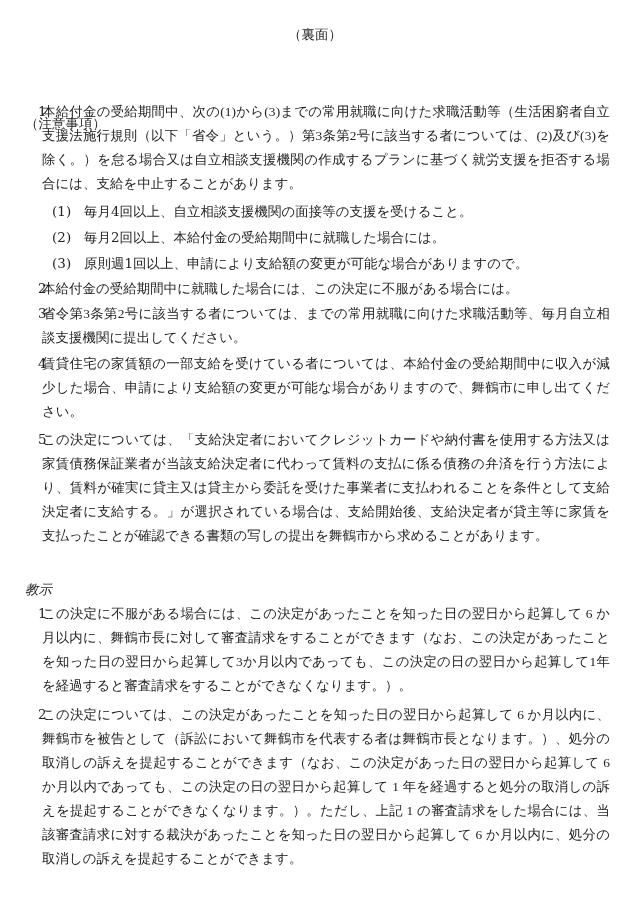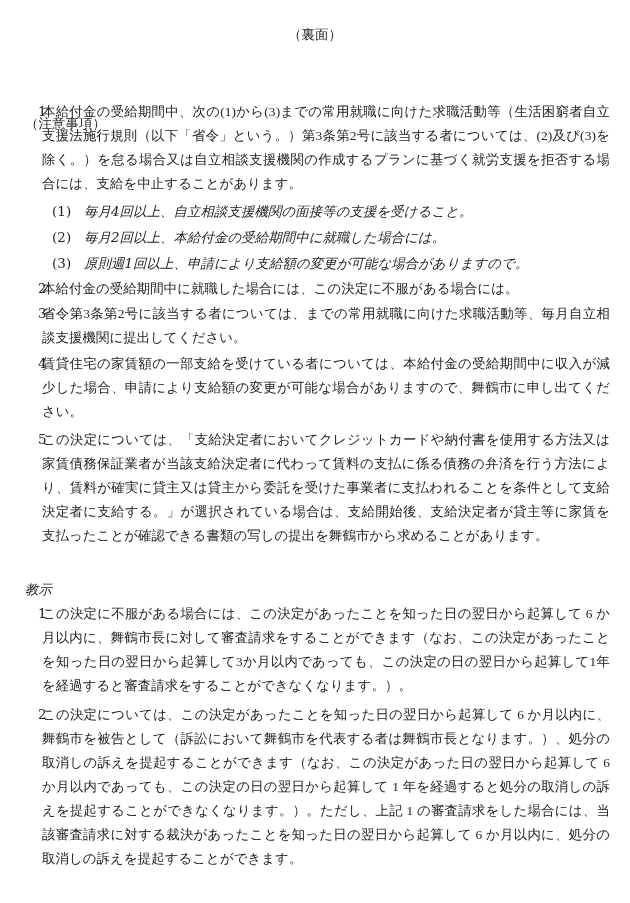--- a/index.html
+++ b/index.html
@@ -14,21 +14,21 @@
   .title {
     position: absolute; top: 25px; left: 0; width: 630px; text-align: center;
     line-height: 20px;
   }
   .section-heading { position: absolute; left: 25px; line-height: 20px; }
   .item { position: absolute; left: 38px; width: 572px; line-height: 24px; }
   .item .num { position: absolute; left: 0; top: 0; width: 18px; }
   .item .body { margin-left: 4px; text-align: justify; text-align-last: left; font-family: Liberation Serif, serif; }
   .sub { position: absolute; left: 52px; width: 558px; line-height: 24px; }
   .sub .num { position: absolute; left: 0; top: 0; }
-  .sub .body { margin-left: 32px; font-style: italic; }
+  .sub .body { margin-left: 32px; }
 </style>
 </head>
 <body>
 
 <div class="page">
   <div class="title">（裏面）</div>
 
   <div class="section-heading" style="top:94px;margin-top:20px;">（注意事項）</div>
 
   <div class="item" style="top:100px;">

